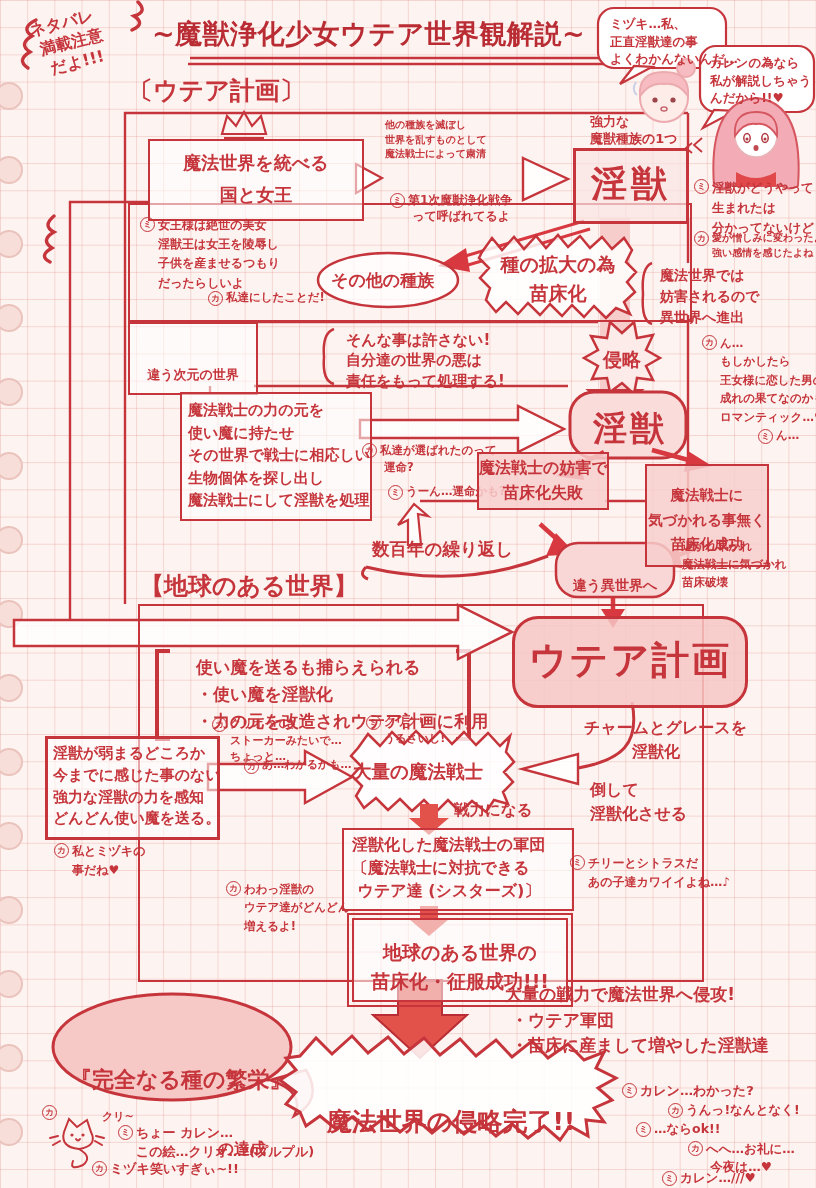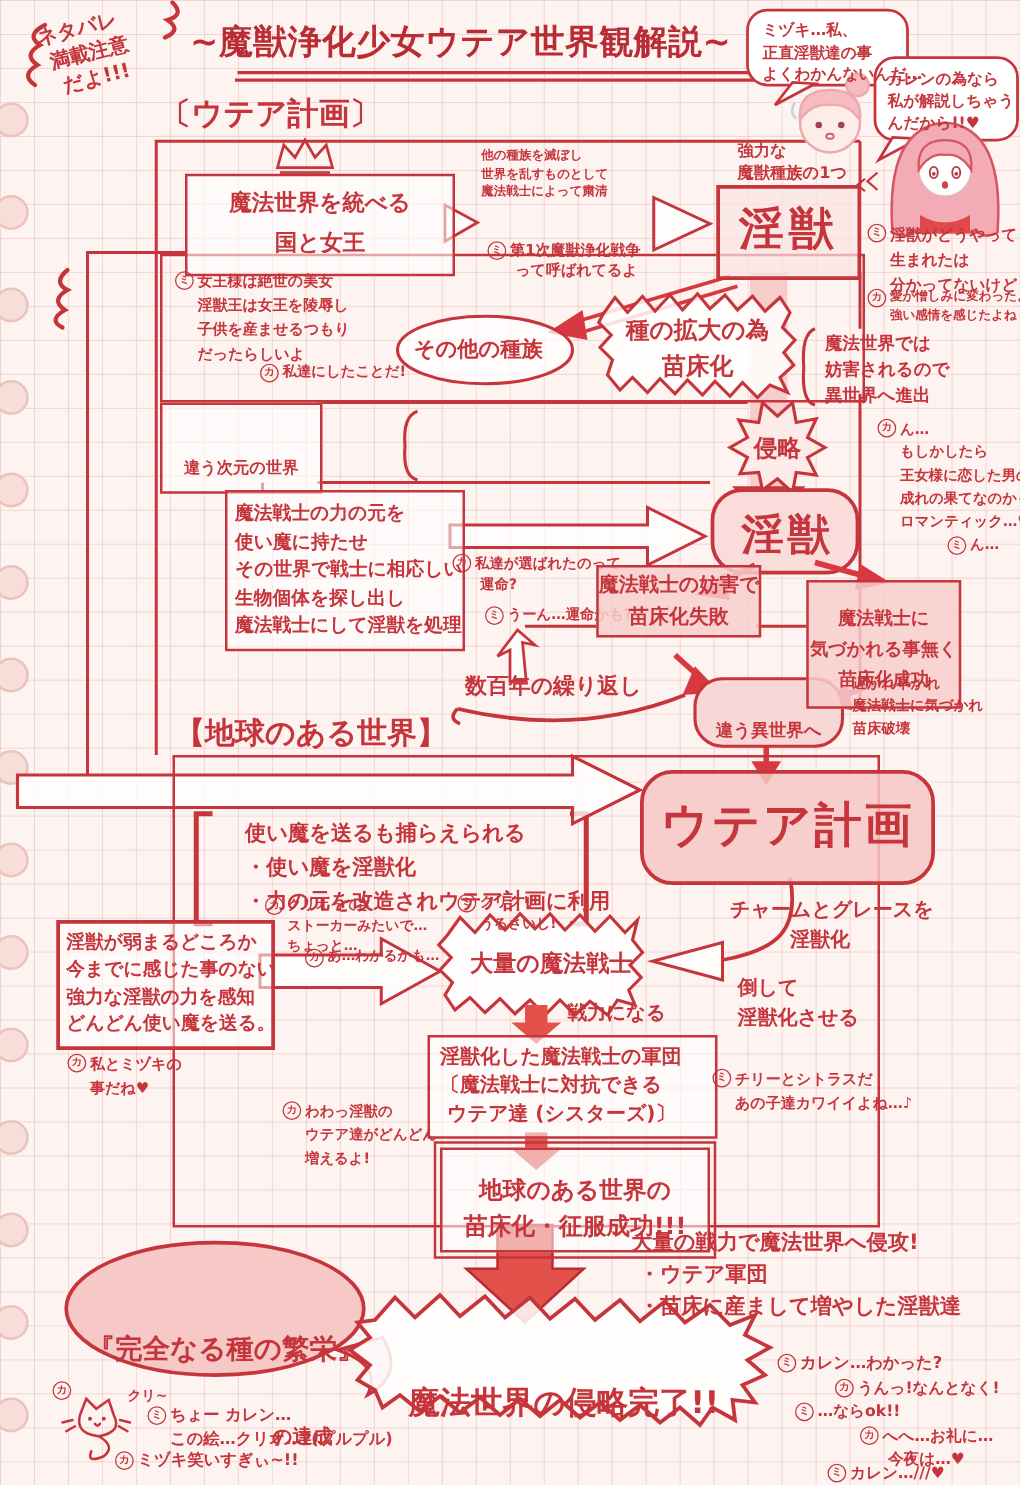--- a/index.html
+++ b/index.html
@@ -231,20 +231,23 @@
 <div class="t" style="left:660px;top:265px;font-size:14px;line-height:1.5">魔法世界では
 妨害されるので
 異世界へ進出</div>
 
 <div class="t ctr" style="left:592px;top:347px;width:60px;font-size:19px">侵略</div>
 
 <div class="t box ctr" style="left:128px;top:322px;width:126px;height:64px;line-height:1.2;padding-top:5px">
   <span style="font-size:13px;display:block">違う次元の世界</span>
 </div>
 
+<div class="t" style="left:346px;top:330px;font-size:15px;line-height:1.35">そんな事は許さない!
+自分達の世界の悪は
+責任をもって処理する!</div>
 
 <div class="t box" style="left:180px;top:392px;width:178px;height:120px;font-size:15px;line-height:1.5;padding:5px 4px 0 6px">魔法戦士の力の元を
 使い魔に持たせ
 その世界で戦士に相応しい
 生物個体を探し出し
 魔法戦士にして淫獣を処理</div>
 
 <div class="t note" style="left:362px;top:442px;font-size:11.5px;line-height:1.5">
   <span class="mk">カ</span><span>私達が選ばれたのって
  運命?</span>
@@ -307,21 +310,21 @@
 
 <div class="t box" style="left:45px;top:736px;width:164px;height:94px;font-size:15px;line-height:1.45;border-width:3px;padding:4px 0 0 5px">淫獣が弱まるどころか
 今までに感じた事のない
 強力な淫獣の力を感知
 どんどん使い魔を送る。</div>
 <div class="t note" style="left:54px;top:842px;font-size:12px;line-height:1.6">
   <span class="mk">カ</span><span>私とミヅキの
 事だね♥</span>
 </div>
 
-<div class="t ctr" style="left:376px;top:760px;width:124px;font-size:18.5px">大量の魔法戦士</div>
+<div class="t ctr" style="left:353px;top:760px;width:124px;font-size:18.5px">大量の魔法戦士</div>
 <div class="t" style="left:454px;top:800px;font-size:15.5px">戦力になる</div>
 
 <div class="t box" style="left:342px;top:828px;width:220px;height:76px;font-size:16px;line-height:1.45;padding:3px 0 0 8px">淫獣化した魔法戦士の軍団
 〔魔法戦士に対抗できる
  ウテア達 (シスターズ)〕</div>
 <div class="t note" style="left:570px;top:854px;font-size:12px;line-height:1.6">
   <span class="mk">ミ</span><span>チリーとシトラスだ
 あの子達カワイイよね…♪</span>
 </div>
 <div class="t note" style="left:226px;top:880px;font-size:11.5px;line-height:1.6">

